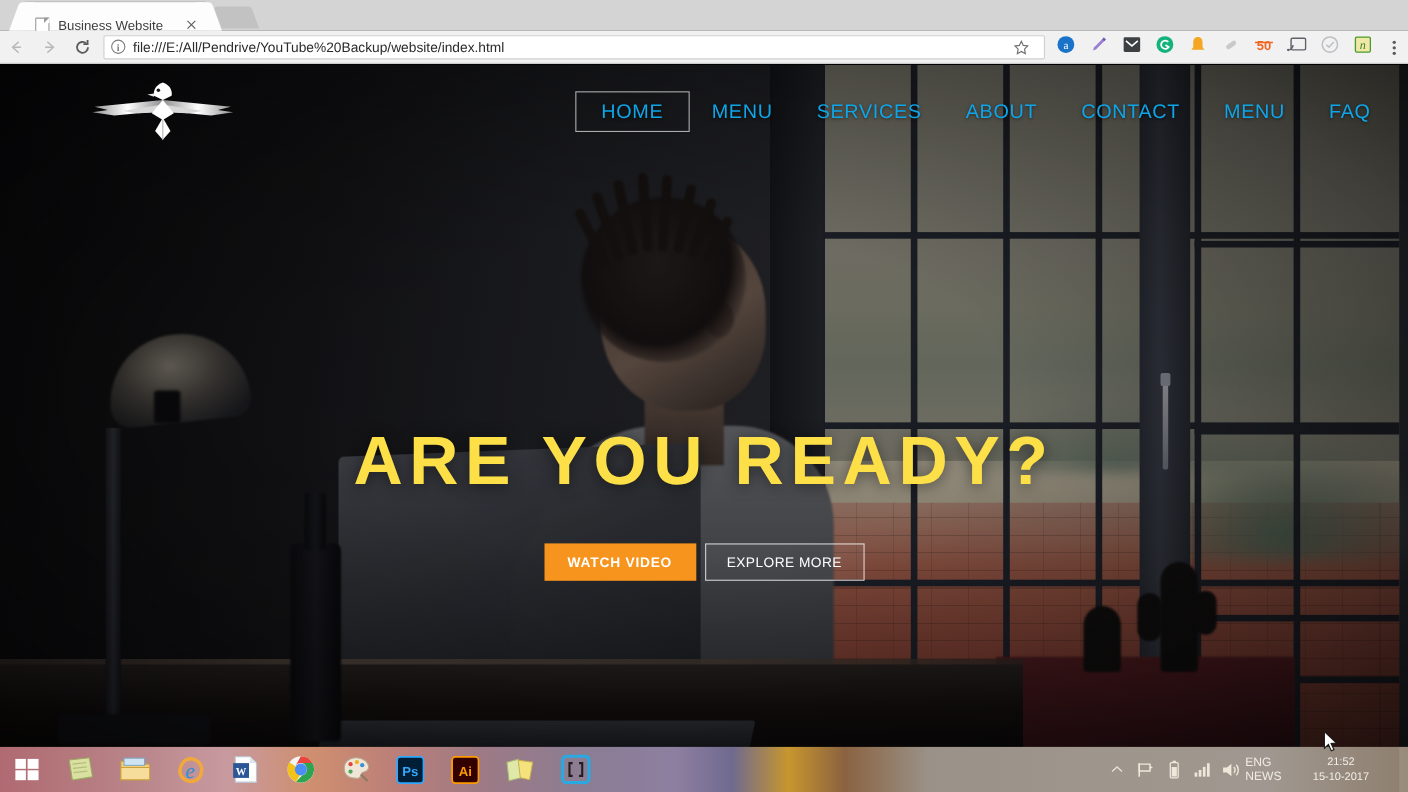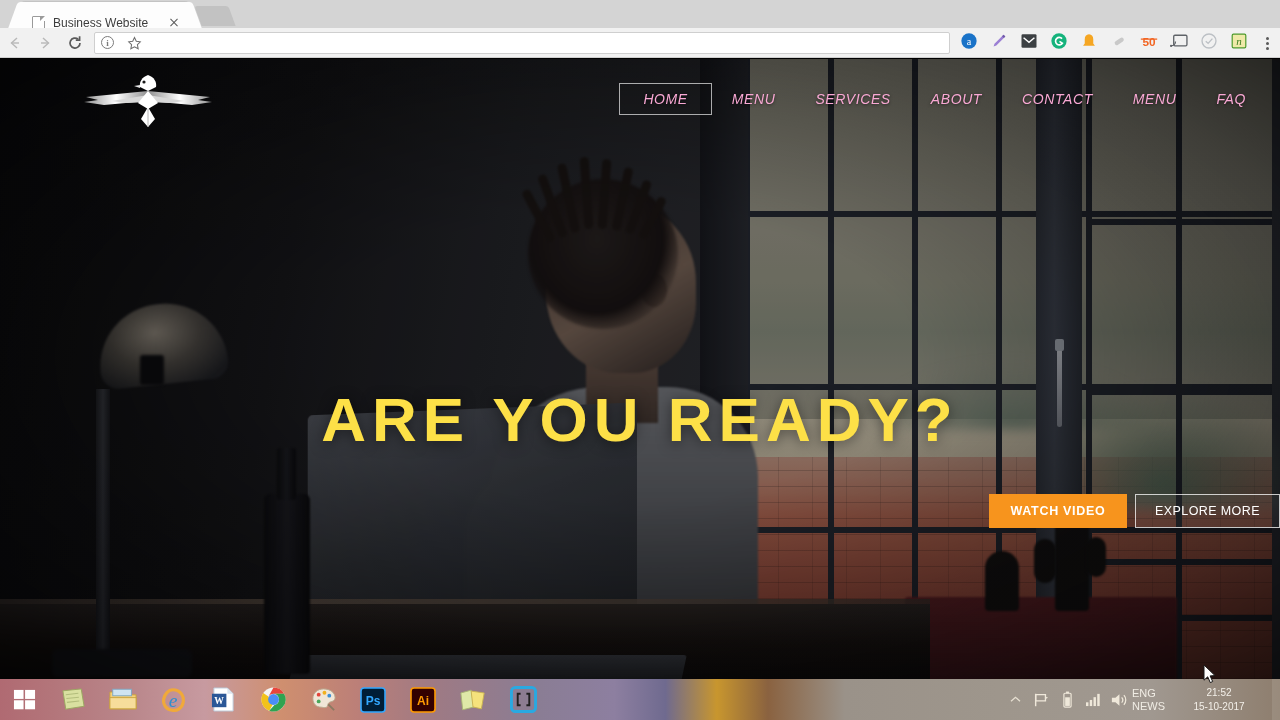--- a/index.html
+++ b/index.html
@@ -310,44 +310,43 @@
   .site-header {
     position: absolute; left: 0; top: 0; width: 1280px; height: 80px;
     display: flex; align-items: center;
   }
   .logo { position: absolute; left: 78px; top: 10px; width: 140px; height: 62px; }
   .nav {
     position: absolute; right: 14px; top: 24px;
     display: flex; align-items: center; gap: 0px;
   }
   .nav a {
-    color: #f9a8d4; font-size: 14px; letter-spacing: .6px;
+    color: #0ea5e9; font-size: 18px; letter-spacing: .6px;
     text-decoration: none; padding: 8px 20px; white-space: nowrap;
     font-family: "Liberation Sans", sans-serif;
     text-shadow: 0 1px 3px rgba(0,0,0,.55);
-    font-style: italic;
   }
   .nav a.active {
     border: 1px solid rgba(255,255,255,.65);
     padding: 7px 23px;
   }
 
   
   .hero-content {
     position: absolute; left: 0; top: 330px; width: 1280px;
     text-align: center;
   }
   .hero-title {
     color: #fde047; font-size: 62px; font-weight: bold;
     letter-spacing: 6px; line-height: 1;
     text-shadow: 0 2px 14px rgba(0,0,0,.5);
     font-family: "Liberation Sans", sans-serif;
   }
   .hero-btns {
-    margin-top: 43px; display: flex; justify-content: flex-end; gap: 8px;
+    margin-top: 43px; display: flex; justify-content: center; gap: 8px;
   }
   .btn {
     font-size: 12.5px; letter-spacing: .7px; font-weight: bold;
     color: #fff; cursor: pointer; display: inline-flex;
     align-items: center; justify-content: center;
     font-family: "Liberation Sans", sans-serif;
   }
   .btn-primary {
     width: 138px; height: 34px; background: #f7941d; border: none;
   }
@@ -423,20 +422,21 @@
     </div>
     <div class="navbtn">
       <svg class="arrow-svg" width="16" height="16" viewBox="0 0 16 16">
         <path d="M13 8 A5 5 0 1 1 11.2 4.2" fill="none" stroke="#5a5a5a" stroke-width="1.7"></path>
         <path d="M12.6 1.3 L12.6 5.1 L8.8 5.1" fill="none" stroke="#5a5a5a" stroke-width="1.7"></path>
       </svg>
     </div>
 
     <div class="urlbar">
       <span class="info-icon">i</span>
+      <span class="url-text">file:///E:/All/Pendrive/YouTube%20Backup/website/index.html</span>
       <span class="star-btn">
         <svg width="15" height="15" viewBox="0 0 16 16" style="position:absolute;left:6px;top:4px;">
           <path d="M8 1.6 L9.9 5.6 L14.2 6.2 L11.1 9.3 L11.9 13.6 L8 11.5 L4.1 13.6 L4.9 9.3 L1.8 6.2 L6.1 5.6 Z" fill="none" stroke="#6e6e6e" stroke-width="1.1"></path>
         </svg>
       </span>
     </div>
 
     <div class="ext">
       <span class="g"><svg width="17" height="17" viewBox="0 0 20 20">
             <circle cx="10" cy="10" r="9" fill="#1a73c8"></circle>

